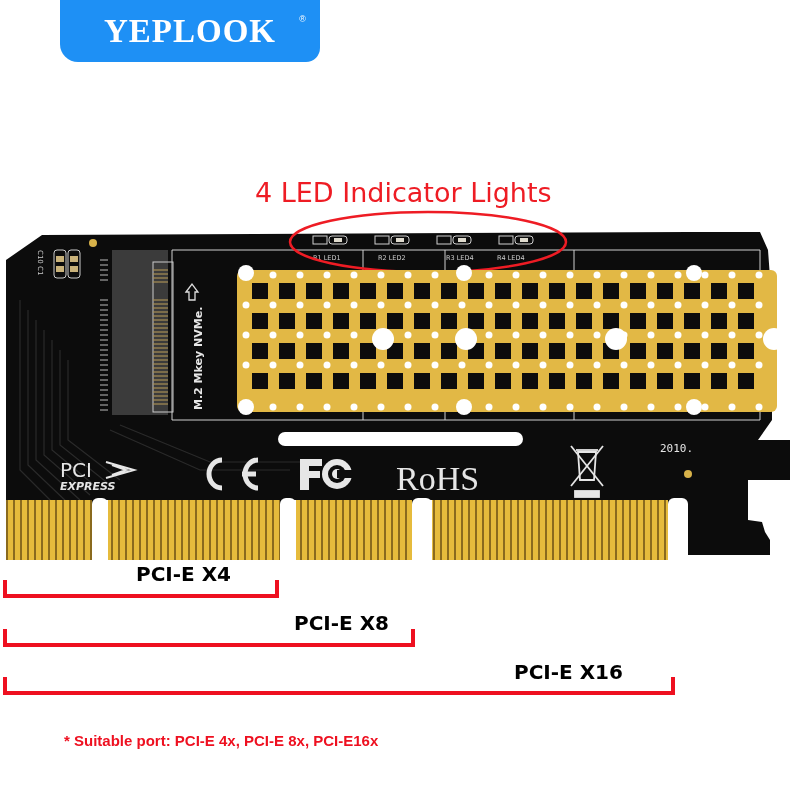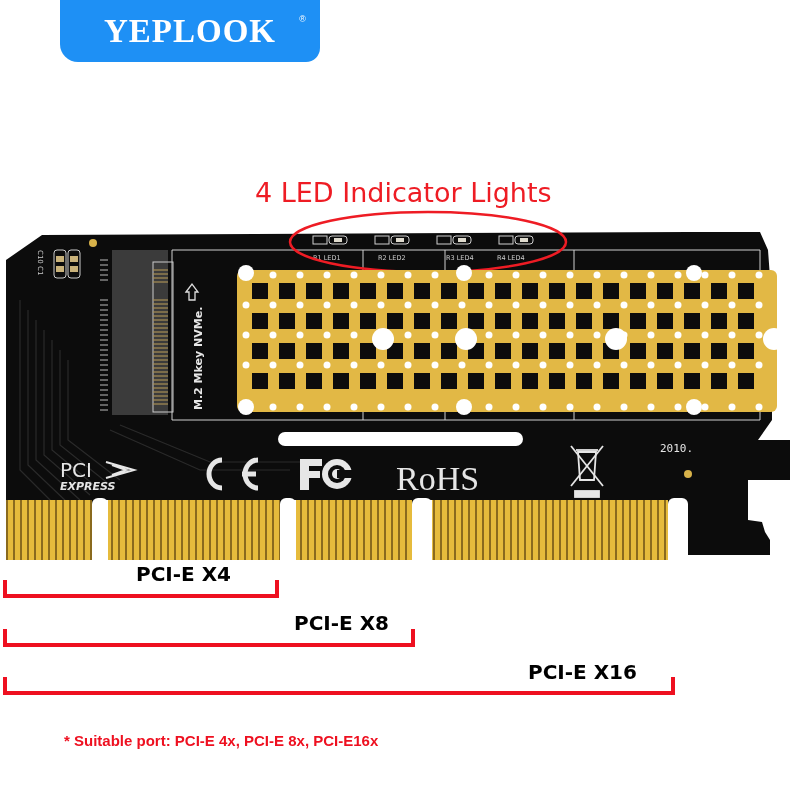--- a/index.html
+++ b/index.html
@@ -315,15 +315,15 @@
   </g>
 </svg>
 
 <div class="bracket" style="left:3px; top:580px; width:268px;"></div>
 <div class="bracket-label" style="left:136px; top:562px;">PCI-E X4</div>
 
 <div class="bracket" style="left:3px; top:629px; width:404px;"></div>
 <div class="bracket-label" style="left:294px; top:611px;">PCI-E X8</div>
 
 <div class="bracket" style="left:3px; top:677px; width:664px;"></div>
-<div class="bracket-label" style="left:528px; top:660px;">PCI-E X16</div>
+<div class="bracket-label" style="left:514px; top:660px;">PCI-E X16</div>
 
 <div class="suitable-note">* Suitable port: PCI-E 4x, PCI-E 8x, PCI-E16x</div>
 
 </body></html>

